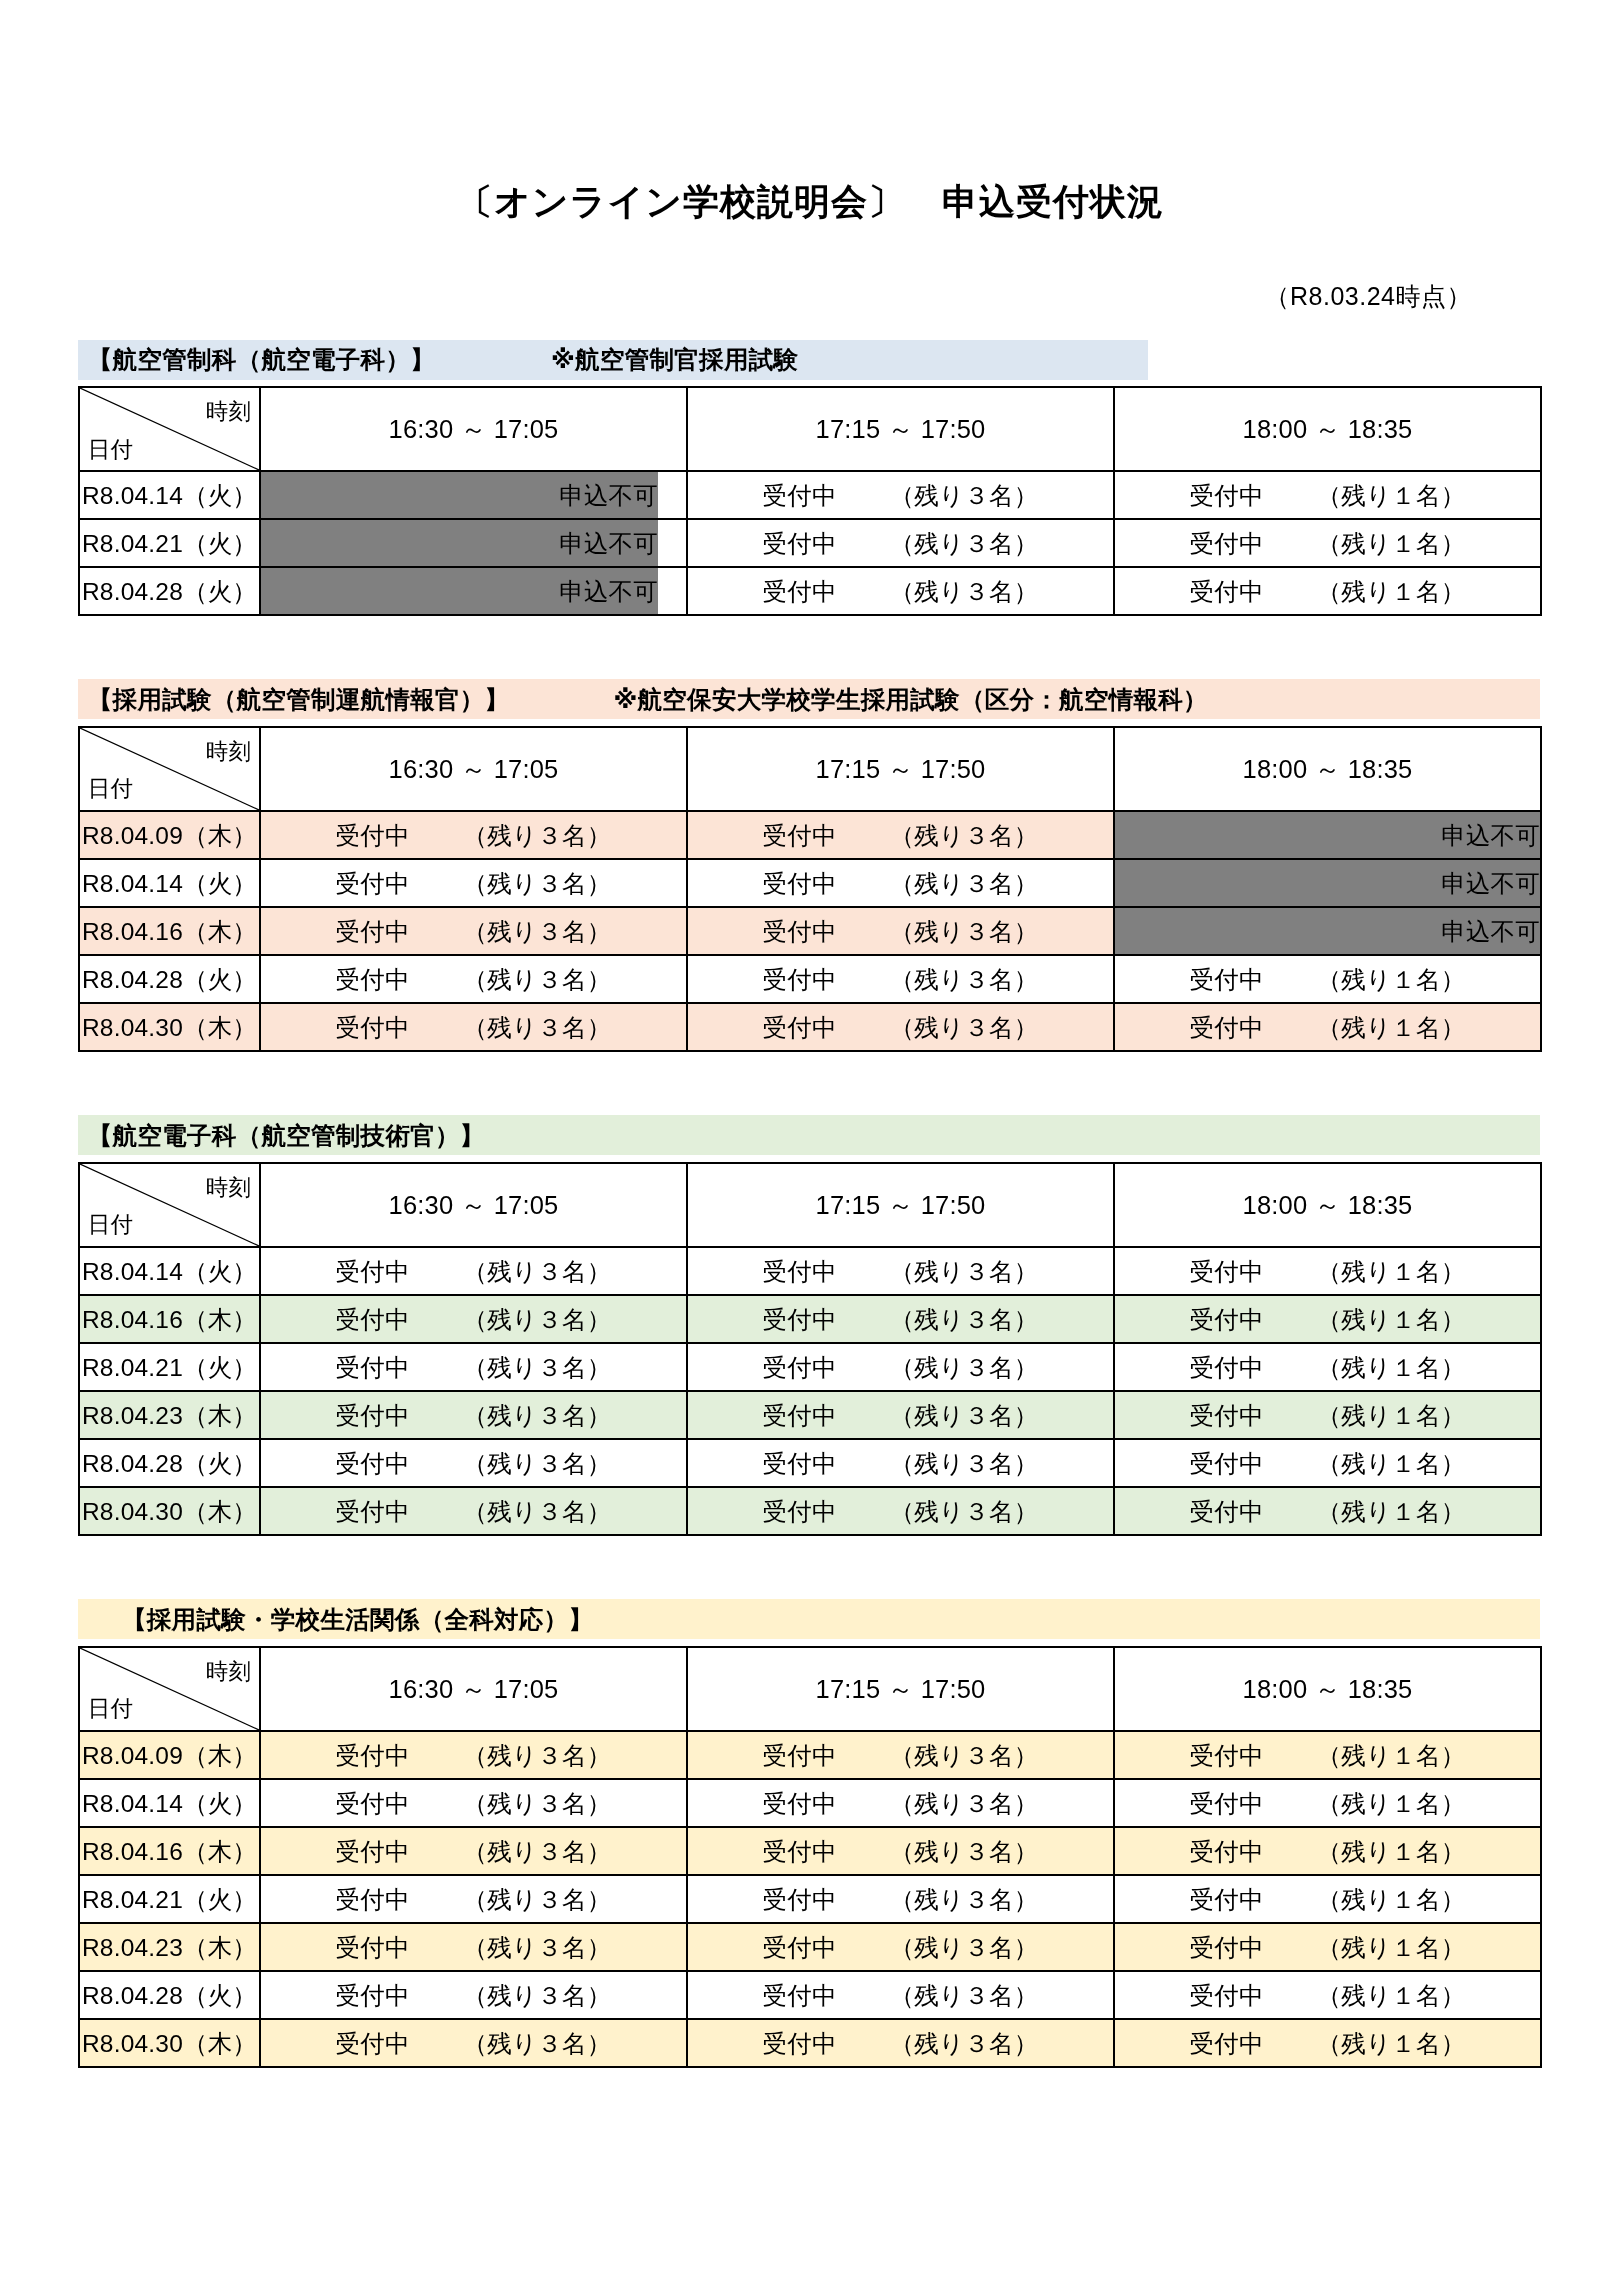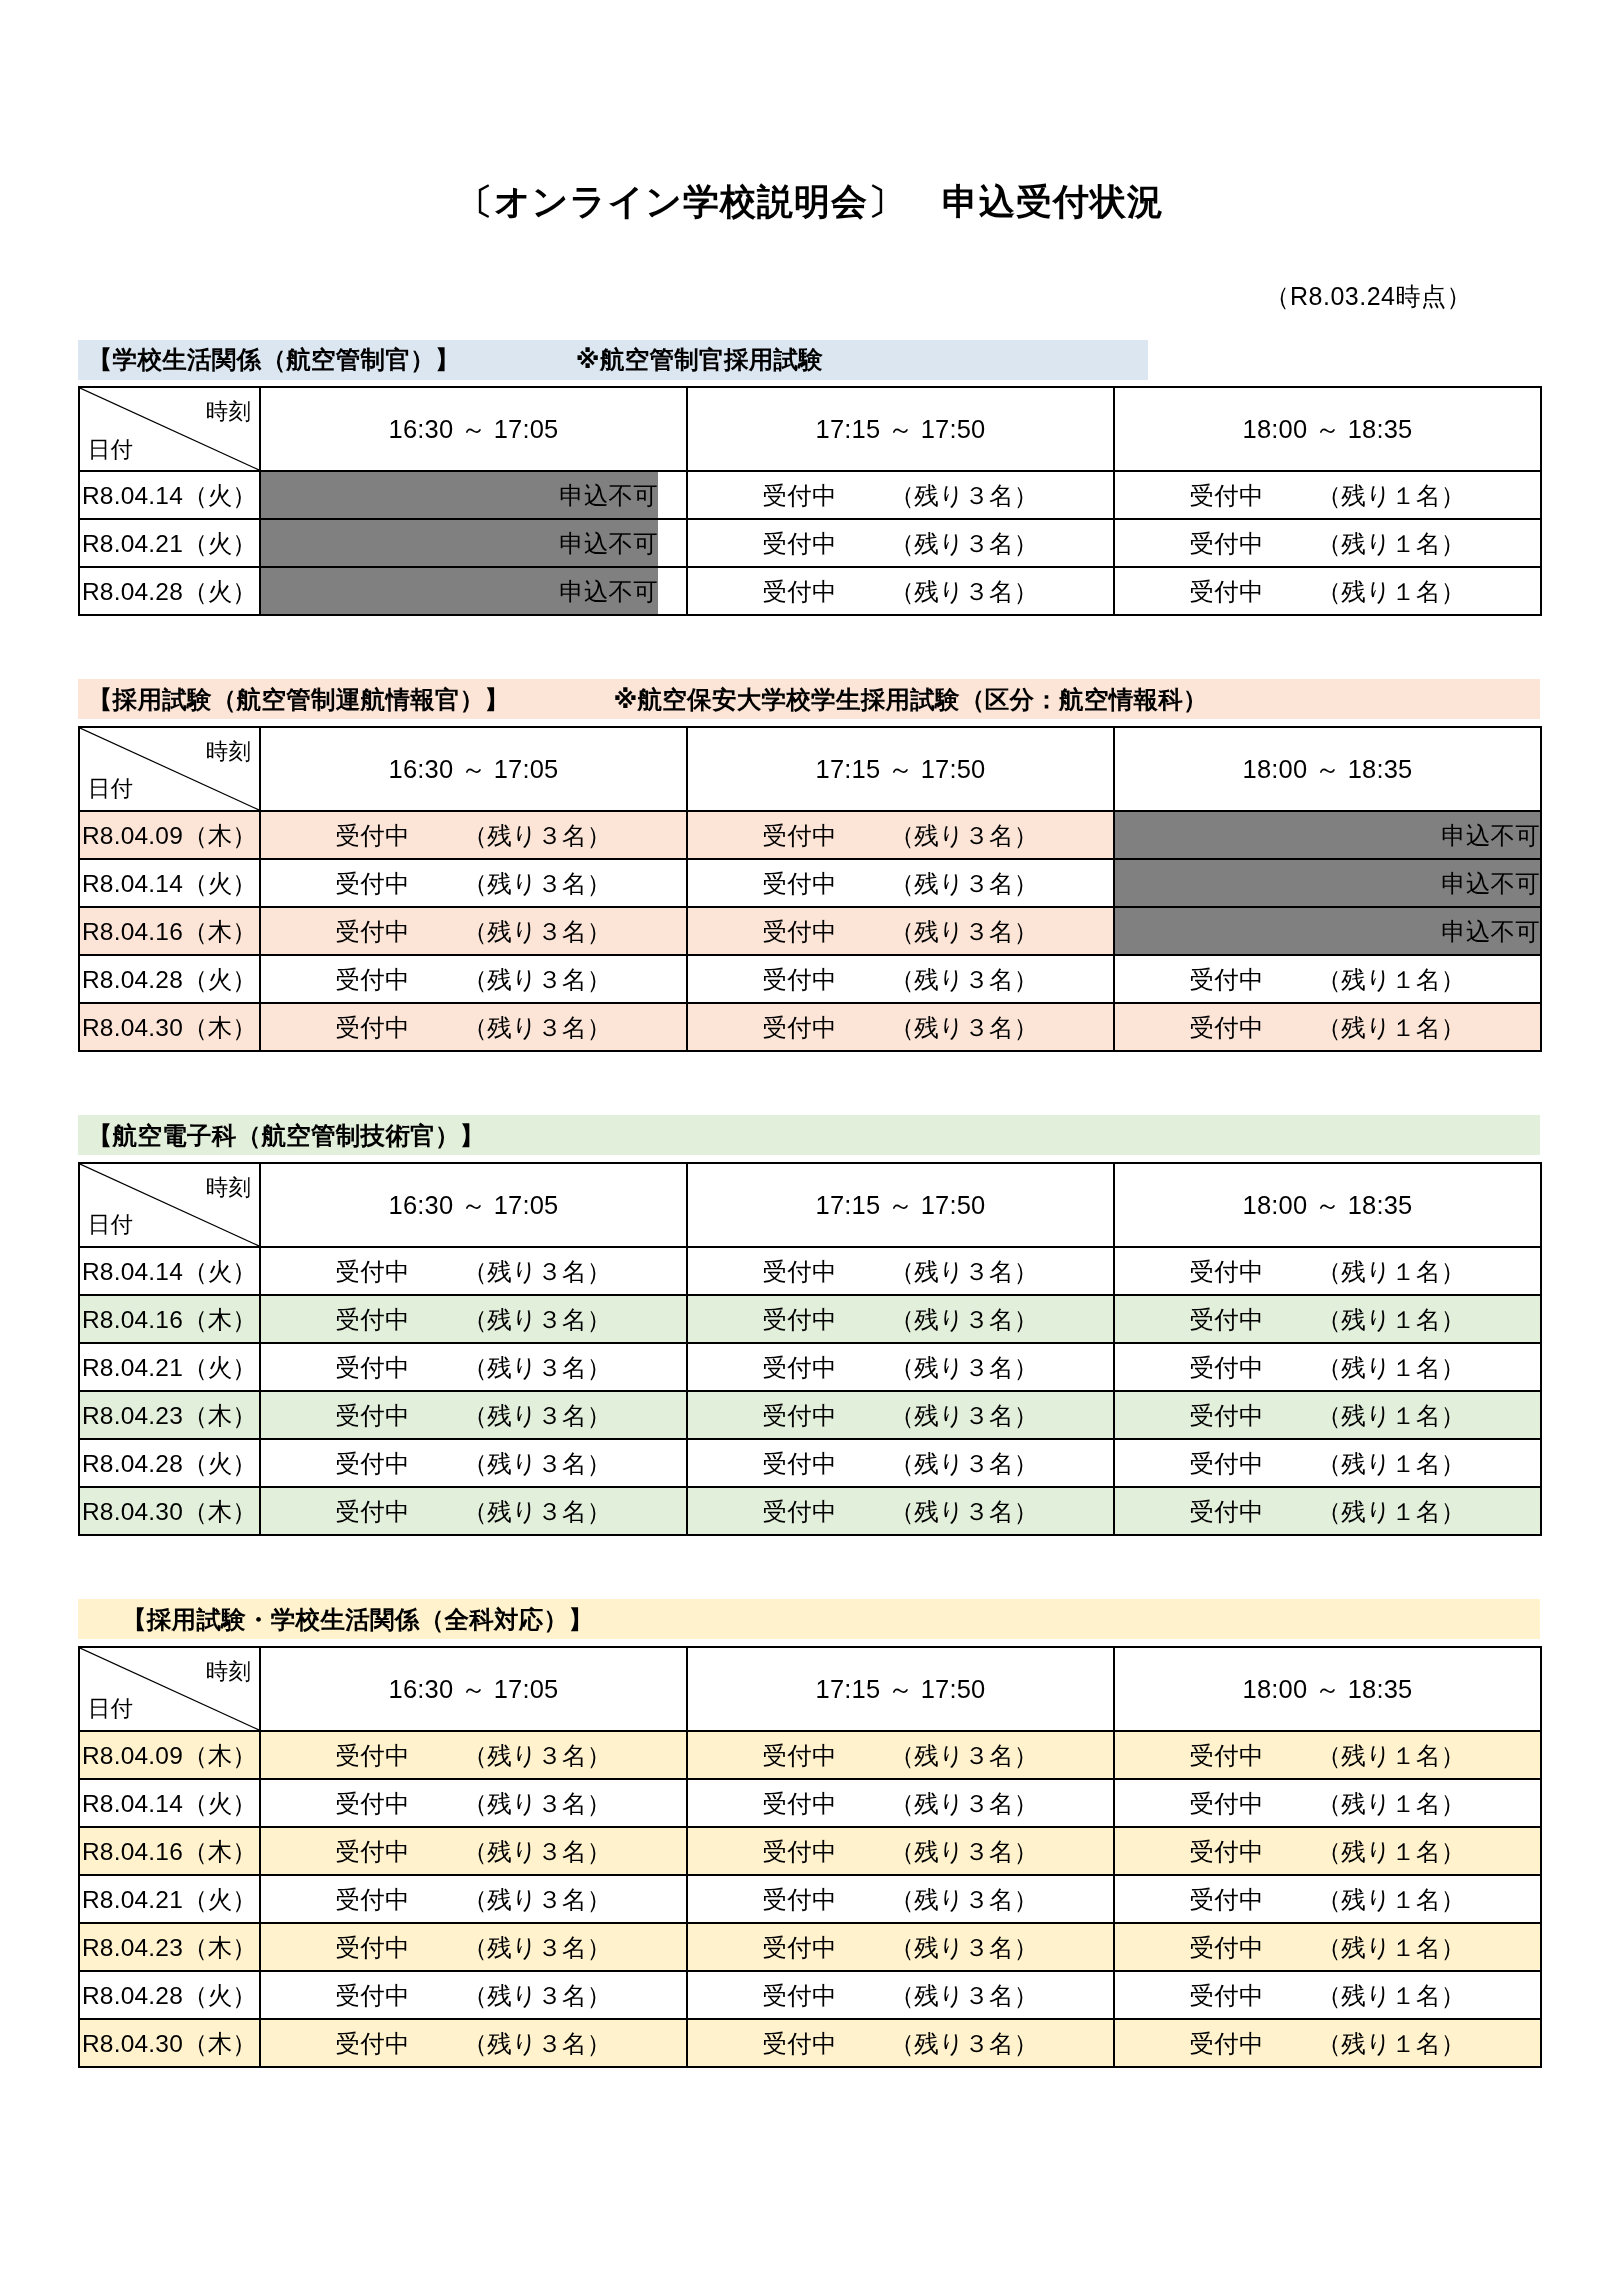--- a/index.html
+++ b/index.html
@@ -173,21 +173,21 @@
 
 <div class="page">
 
   <h1 class="doc-title">〔オンライン学校説明会〕　申込受付状況</h1>
 
   <div class="asof">（R8.03.24時点）</div>
 
   <div id="sections-root">
       <div class="section s1">
         <div class="sec-head fill-blue narrow">
-          <span>【学校生活関係（航空管制官）】</span>
+          <span>【航空管制科（航空電子科）】</span>
           <span class="sub" style="margin-left: 116px;">※航空管制官採用試験</span>
         </div>
         <table class="sched">
           <colgroup>
             <col class="c-date">
             <col class="c-slot">
             <col class="c-slot">
             <col class="c-slot">
           </colgroup>
           <thead>

